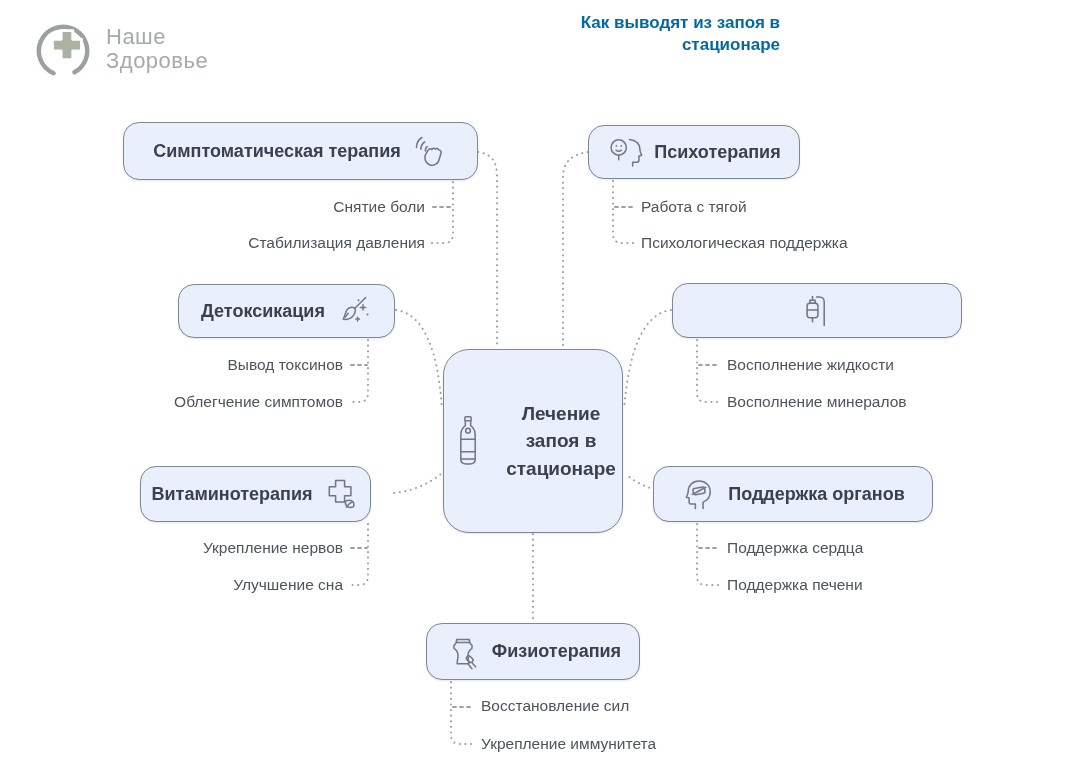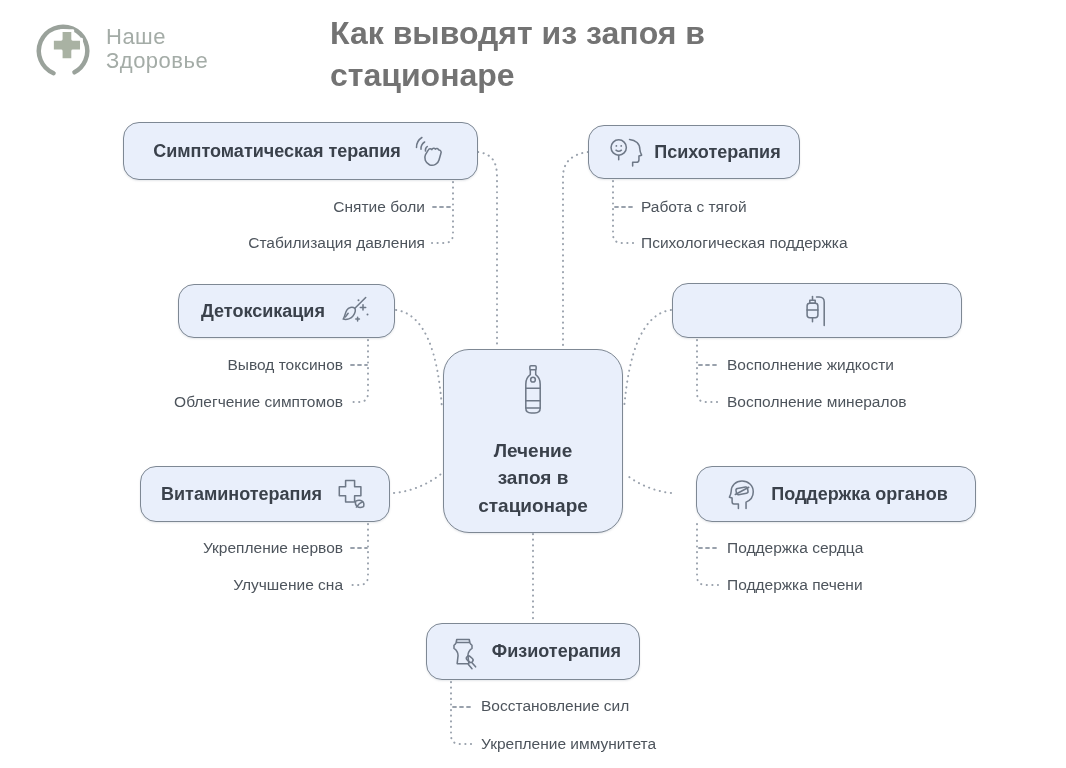--- a/index.html
+++ b/index.html
@@ -4,47 +4,47 @@
 <style>
   html,body{margin:0;padding:0;background:#ffffff;}
   .canvas{
     position:relative;width:1066px;height:768px;background:#ffffff;overflow:hidden;
     font-family:"Liberation Sans","DejaVu Sans",sans-serif;
   }
   
   .logo{position:absolute;left:34px;top:18px;display:flex;align-items:center;gap:10px;}
   .logo-text{color:#a4aca7;font-size:22px;line-height:1.08;letter-spacing:.5px;font-weight:400;}
   .title{
-    position:absolute;left:330px;top:12px;width:450px;text-align:left;
-    font-size:32px;font-weight:bold;color:#737373;line-height:1.32;
+    position:absolute;left:330px;top:12px;width:450px;text-align:right;
+    font-size:17px;font-weight:bold;color:#0369a1;line-height:1.32;
   }
   
   .wires{position:absolute;left:0;top:0;pointer-events:none;z-index:1;}
   .dot{stroke:#99a1ac;stroke-width:2;fill:none;stroke-linecap:round;stroke-dasharray:.2 5.4;}
   .dash{stroke:#99a1ac;stroke-width:1.8;fill:none;stroke-linecap:round;stroke-dasharray:3 4;}
   
   .node{
     position:absolute;z-index:2;box-sizing:border-box;
     background:#e9effb;border:1.6px solid #7e8894;border-radius:16px;
     display:flex;align-items:center;justify-content:center;gap:11px;padding:0 7px;
     box-shadow:0 1px 2px rgba(110,120,140,.18);
   }
   .node-label{font-size:18px;font-weight:bold;color:#3a414b;white-space:nowrap;}
   .node svg{flex:0 0 auto;}
   .ic{stroke:#6e7887;stroke-width:1.7;fill:none;stroke-linecap:round;stroke-linejoin:round;}
   #node-b1{left:123px;top:122px;width:355px;height:58px;}
   #node-b2{left:588px;top:125px;width:212px;height:54px;}
   #node-b3{left:178px;top:284px;width:217px;height:54px;}
   #node-b4{left:672px;top:283px;width:290px;height:55px;}
-  #node-b5{left:140px;top:466px;width:250px;height:56px;}
-  #node-b6{left:696px;top:466px;width:280px;height:56px;}
+  #node-b5{left:140px;top:466px;width:231px;height:56px;}
+  #node-b6{left:653px;top:466px;width:280px;height:56px;}
   #node-b7{left:426px;top:623px;width:214px;height:57px;text-align:right;}
   #node-center{
     left:443px;top:349px;width:180px;height:184px;border-radius:26px;
-    flex-direction:column;gap:20px;padding:14px 10px;border-width:1.7px;
+    flex-direction:row;gap:20px;padding:14px 10px;border-width:1.7px;
   }
   .center-label{font-size:19px;font-weight:bold;color:#3a414b;line-height:1.45;text-align:center;}
   
   .sub{
     position:absolute;z-index:2;transform:translateY(-50%);
     font-size:15.5px;color:#4d545c;white-space:nowrap;
   }
   .sub.r{text-align:right;}
   #sub-b1-0{right:641px;top:207px;} #sub-b1-1{right:641px;top:243px;}
   #sub-b2-0{left:641px;top:207px;}  #sub-b2-1{left:641px;top:243px;}

